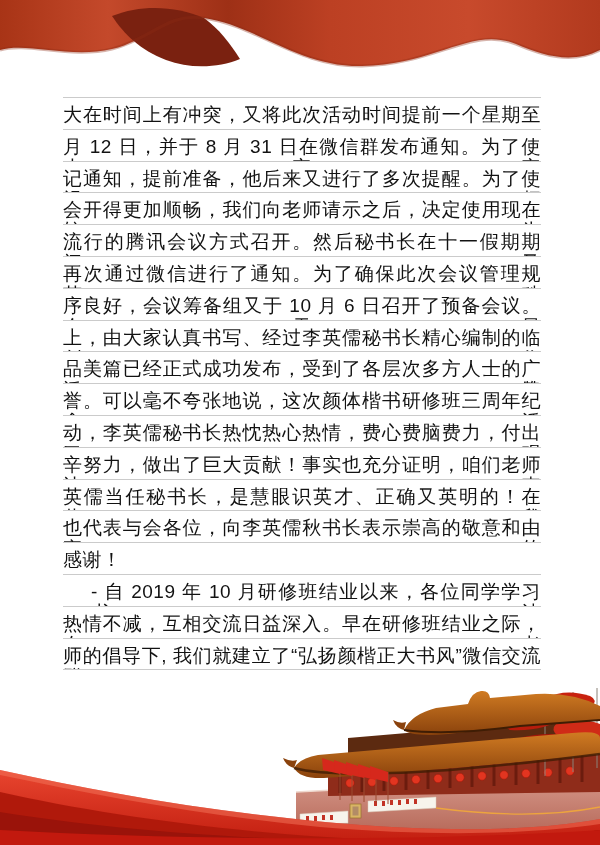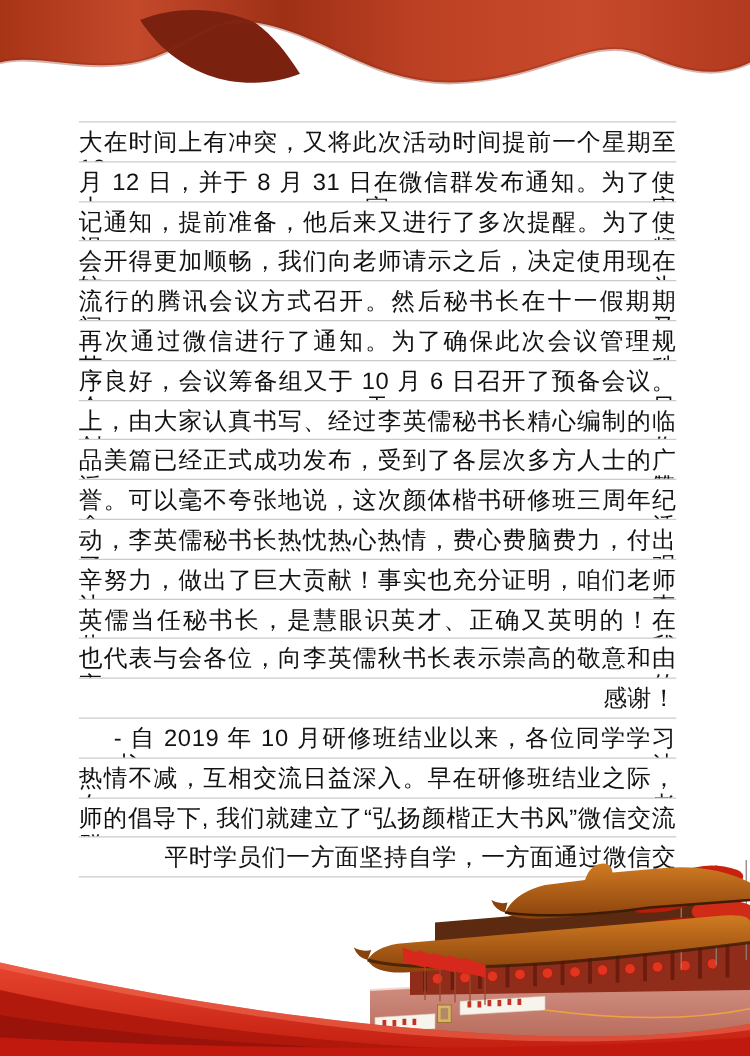--- a/index.html
+++ b/index.html
@@ -11,21 +11,21 @@
   #top-ribbon{left:0;top:0;width:600px;height:80px;}
   #bottom-art{left:0;bottom:0;width:600px;height:165px;}
   #doc-text{
     position:absolute;left:63px;top:97px;width:478px;
     border-top:1px solid #cbcbcb;color:#121212;
   }
   .text-line{
     height:31.8px;box-sizing:border-box;border-bottom:1px solid #cbcbcb;
     padding-top:6px;font-size:19px;line-height:21px;font-weight:500;
     white-space:nowrap;overflow:hidden;letter-spacing:0.5px;
-    text-align:right;
+    text-align:left;
   }
   .text-line.fill{
     white-space:normal;text-align:justify;text-align-last:justify;
     -moz-text-align-last:justify;
   }
   .text-line.indent{padding-left:28px;}
 </style>
 </head>
 <body>
 
@@ -59,21 +59,20 @@
       <div class="text-line fill">品美篇已经正式成功发布，受到了各层次多方人士的广泛赞</div>
       <div class="text-line fill">誉。可以毫不夸张地说，这次颜体楷书研修班三周年纪念活</div>
       <div class="text-line fill">动，李英儒秘书长热忱热心热情，费心费脑费力，付出了艰</div>
       <div class="text-line fill">辛努力，做出了巨大贡献！事实也充分证明，咱们老师让李</div>
       <div class="text-line fill">英儒当任秘书长，是慧眼识英才、正确又英明的！在此，我</div>
       <div class="text-line fill">也代表与会各位，向李英儒秋书长表示崇高的敬意和由衷的</div>
       <div class="text-line">感谢！</div>
       <div class="text-line indent fill">- 自 2019 年 10 月研修班结业以来，各位同学学习书法</div>
       <div class="text-line fill">热情不减，互相交流日益深入。早在研修班结业之际，在老</div>
       <div class="text-line fill">师的倡导下, 我们就建立了“弘扬颜楷正大书风”微信交流群，</div>
-      <div class="text-line">平时学员们一方面坚持自学，一方面通过微信交</div>
     </div>
 
   <svg id="bottom-art" class="abs" viewBox="0 0 600 165" preserveAspectRatio="none" aria-hidden="true">
     <defs>
       <linearGradient id="roofg" x1="0" y1="0" x2="0" y2="1">
         <stop offset="0" stop-color="#d07b22"></stop>
         <stop offset="1" stop-color="#8a420c"></stop>
       </linearGradient>
       <linearGradient id="wallg" x1="0" y1="0" x2="0" y2="1">
         <stop offset="0" stop-color="#d6988a"></stop>

